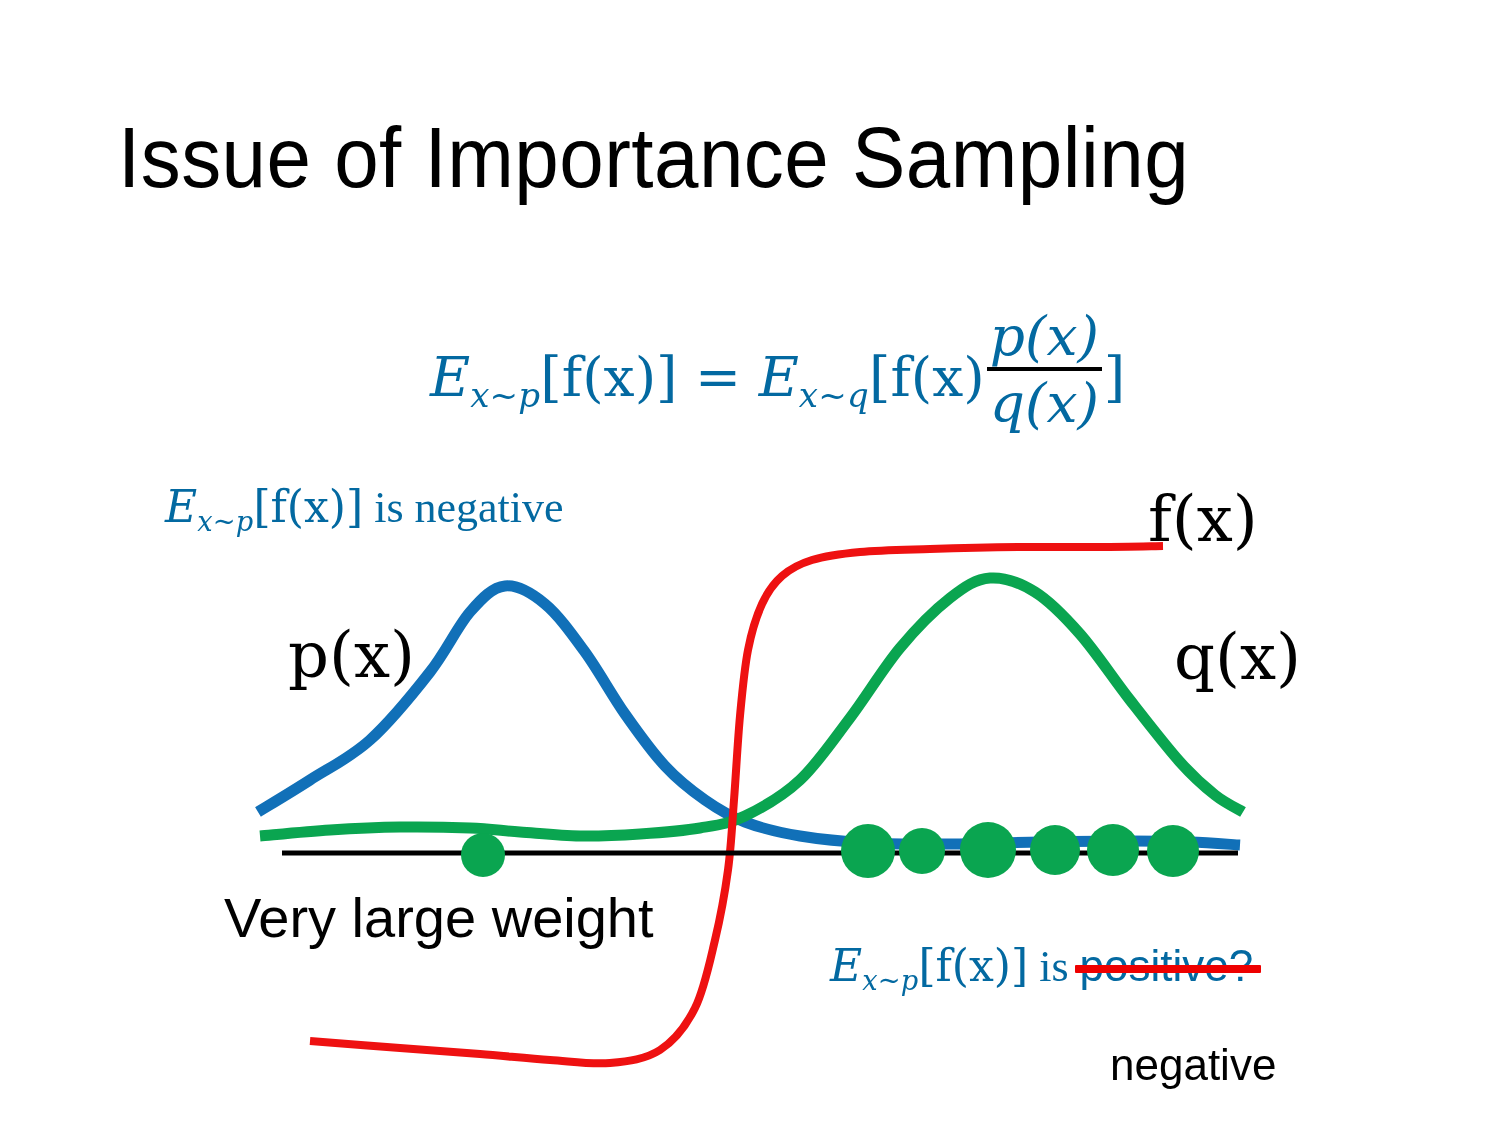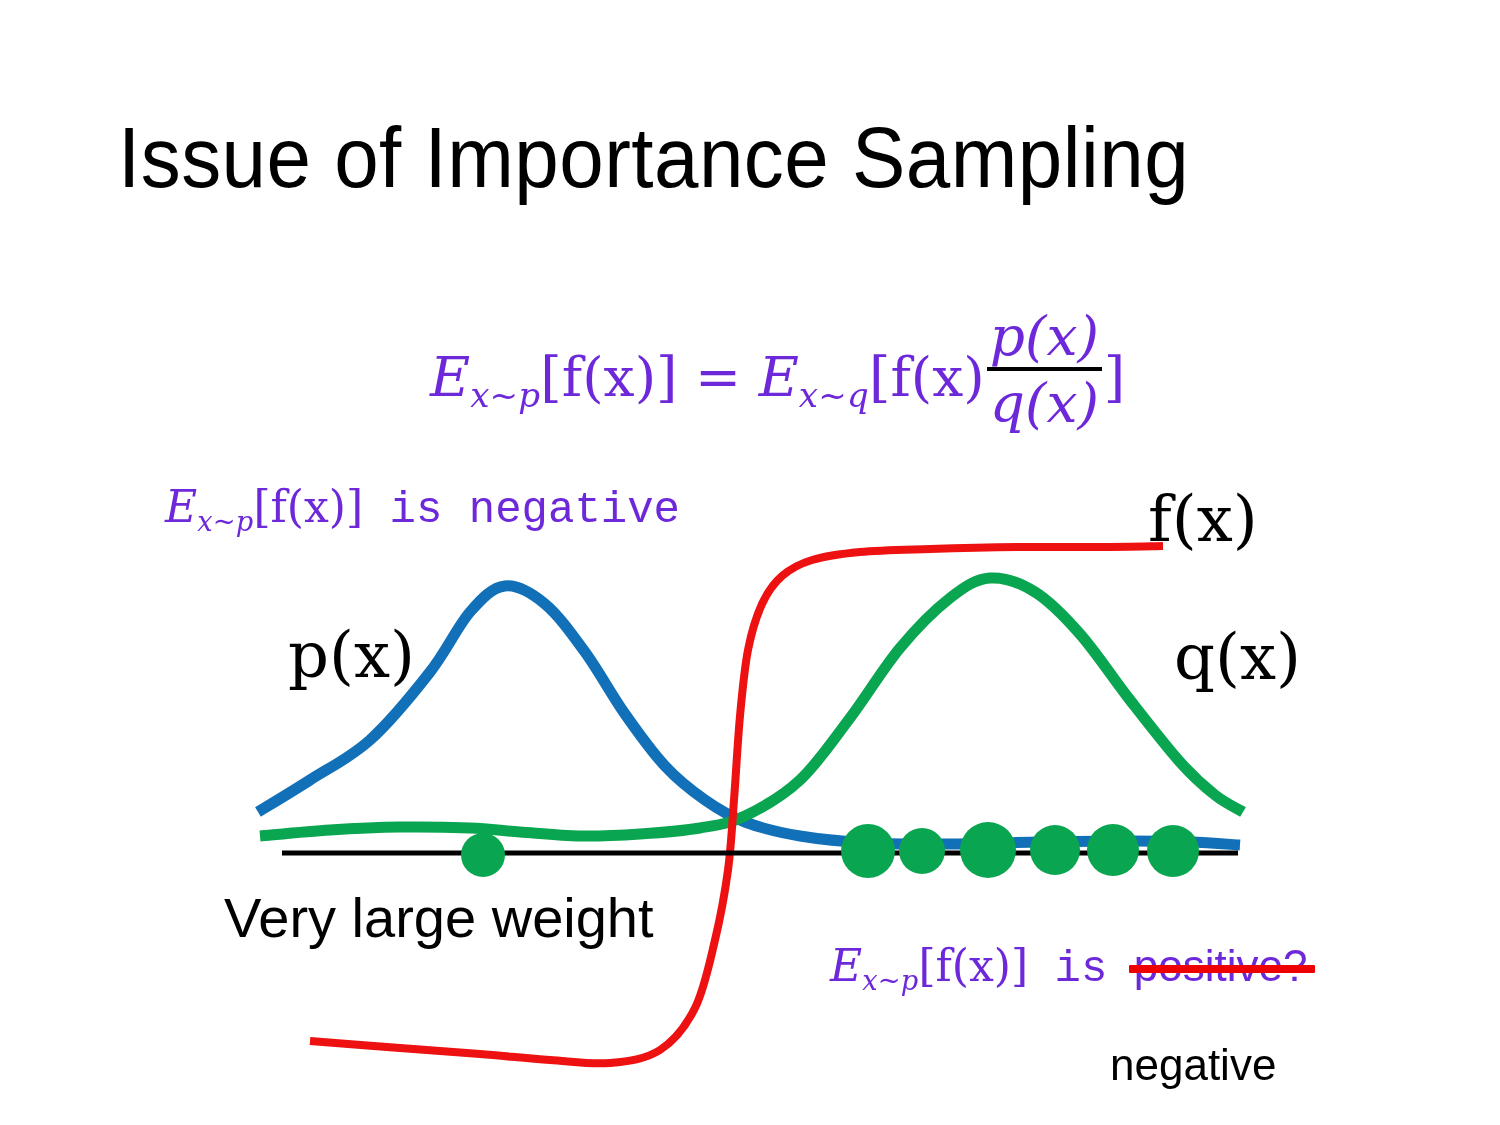--- a/index.html
+++ b/index.html
@@ -29,33 +29,33 @@
     color: #000000;
     white-space: nowrap;
     transform: scaleX(0.93);
     transform-origin: left top;
   }
 
   
   .math {
     font-family: "DejaVu Serif", "Liberation Serif", serif;
     font-style: italic;
-    color: #6d28d9;
+    color: #0369a1;
     white-space: nowrap;
   }
   .math .up {
     font-style: normal;
   }
   .sub {
     font-size: 0.62em;
     vertical-align: -0.34em;
     letter-spacing: 0.2px;
   }
   .plain {
-    font-family: Liberation Mono, monospace;
+    font-family: Liberation Serif, serif;
     font-style: normal;
   }
   .frac {
     display: inline-block;
     vertical-align: -0.48em;
     text-align: center;
     line-height: 1.04;
     margin: 0 2px;
   }
   .frac .num {

